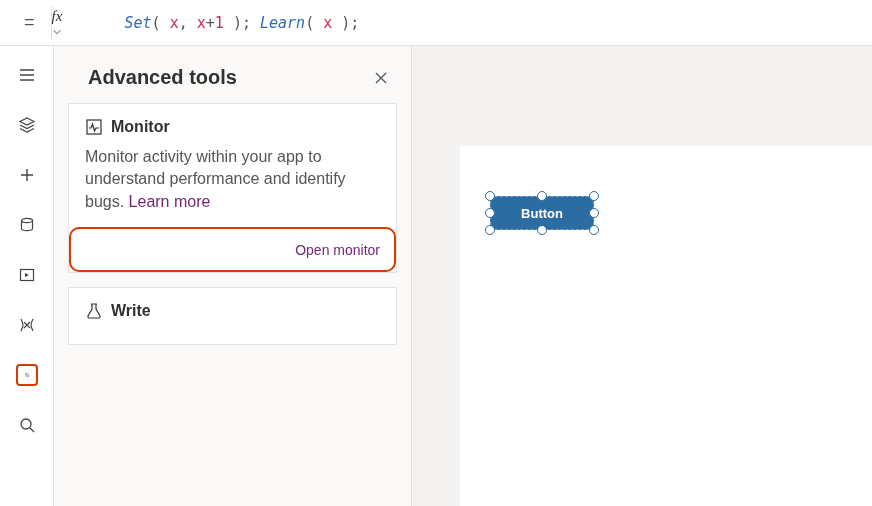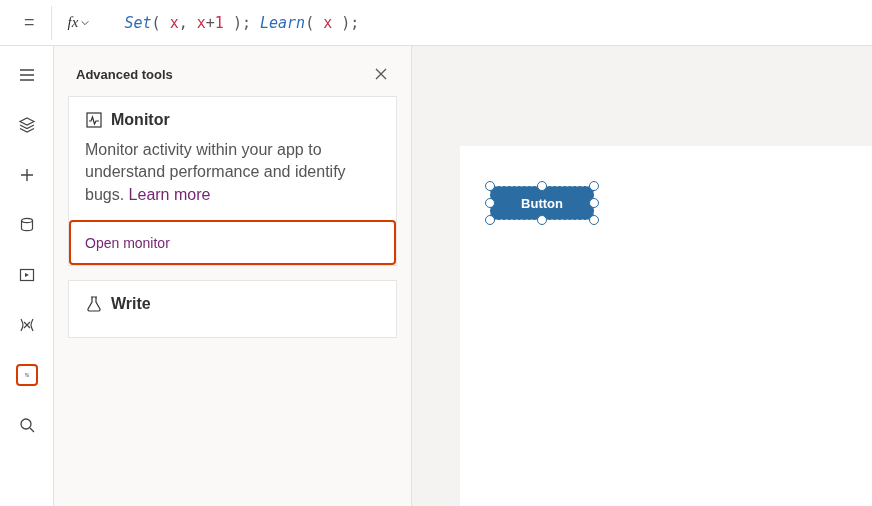--- a/index.html
+++ b/index.html
@@ -34,23 +34,23 @@
     .equals {
       font-size: 18px;
       color: #555;
       padding: 0 6px;
     }
     .fx-box {
       width: 56px;
       height: 34px;
       border-left: 1px solid #e1e1e1;
       display: flex;
-      align-items: center;
       justify-content: center;
       gap: 2px;
+      flex-direction: column;
     }
     .fx {
       font-style: italic;
       font-family: "Segoe UI", serif;
       font-size: 15px;
     }
     .formula-text {
       font-family: Consolas, monospace;
       font-size: 15px;
       padding-left: 8px;
@@ -95,22 +95,23 @@
       border-right: 1px solid #e1e1e1;
       padding: 14px 14px 0 14px;
     }
     .panel-header {
       display: flex;
       align-items: center;
       justify-content: space-between;
       padding: 6px 8px 14px 8px;
     }
     .panel-title {
-      font-size: 13px;
+      font-size: 20px;
       font-weight: 600;
+      margin-left: 12px;
     }
     .close-x {
       font-size: 18px;
       color: #444;
       cursor: pointer;
     }
     .card {
       background: #fff;
       border: 1px solid #e5e5e5;
       margin-bottom: 14px;
@@ -139,39 +140,40 @@
     .card-action {
       border-top: 1px solid #e5e5e5;
       padding: 14px 16px;
       color: #742774;
       font-size: 14px;
       cursor: pointer;
     }
     .action-highlight {
       outline: 2px solid #d83b01;
       outline-offset: -2px;
-      border-radius: 4px;
+      border-radius: 10px;
+      text-align: right;
     }
     .canvas {
       flex: 1;
       background: #f4f3f2;
       position: relative;
     }
     .app-surface {
       position: absolute;
       left: 48px;
       top: 100px;
       right: 0;
       bottom: 0;
       background: #fff;
     }
     .button-ctrl {
       position: absolute;
       left: 30px;
-      top: 40px;
+      top: 50px;
       width: 104px;
       height: 34px;
       background: #2b6ca3;
       color: #fff;
       font-size: 13px;
       font-weight: 600;
       display: flex;
       align-items: center;
       justify-content: center;
       border: 1px dashed rgba(255,255,255,0.4);

